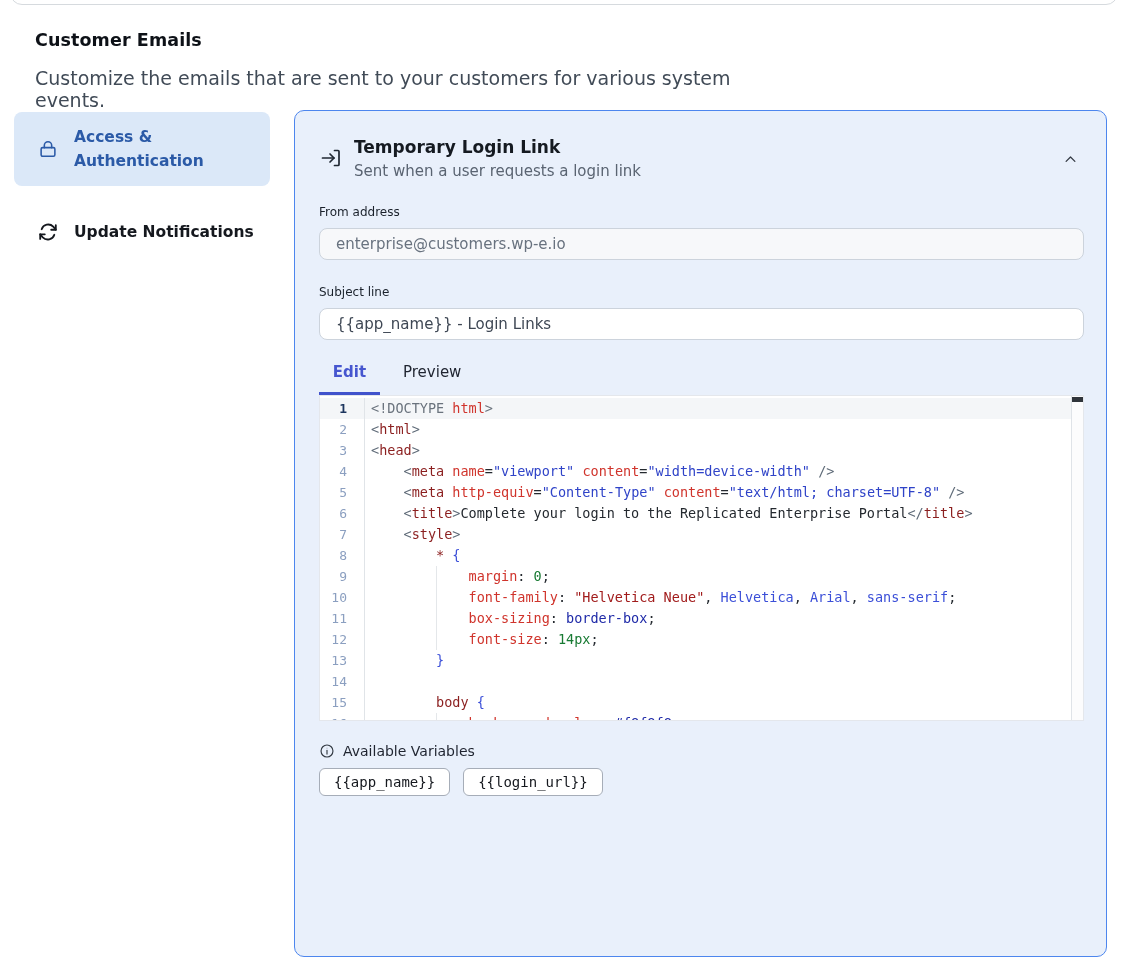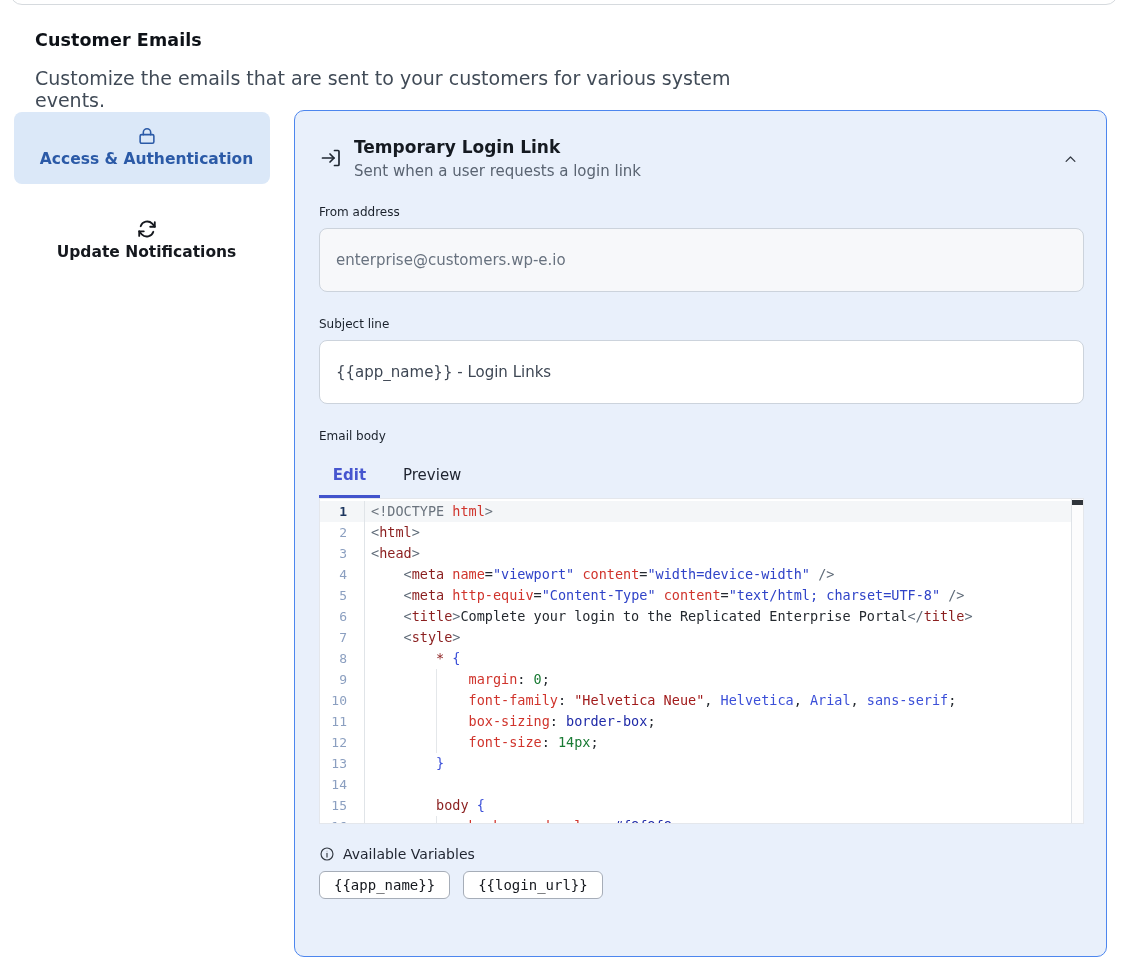--- a/index.html
+++ b/index.html
@@ -9,39 +9,39 @@
   
   .prev-card { position:absolute; top:-22px; left:10px; width:1108px; height:27px;
     border:1px solid #d6dade; border-radius:12px; background:#fff; }
 
   .page-head { position:absolute; left:35px; top:30px; width:700px; }
   .page-title { font-size:17.5px; font-weight:700; color:#0d1117; letter-spacing:.1px; }
   .page-sub { margin-top:17px; font-size:19px; color:#414b57; }
 
   
   .sidebar { position:absolute; left:14px; top:112px; width:256px; }
-  .side-item { display:flex; align-items:center; padding:13px 14px 13px 23px;
-    border-radius:8px; font-size:15.5px; font-weight:600; color:#15181e; cursor:pointer;flex-direction:column; }
+  .side-item { display:flex; align-items:center; gap:15px; padding:13px 14px 13px 23px;
+    border-radius:8px; font-size:15.5px; font-weight:600; color:#15181e; cursor:pointer; }
   .side-item .itm-icon { flex:0 0 22px; height:22px; display:flex; align-items:center; }
   .side-item.active { background:#dbe8f8; color:#2b5aa7; }
   .side-item + .side-item { margin-top:21px; }
   .side-label { line-height:24px; }
 
   
   .panel { position:absolute; left:294px; top:110px; width:813px; height:847px;
     background:#e9f0fb; border:1px solid #4d86ee; border-radius:10px; padding:24px; }
 
   .panel-head { display:flex; align-items:center; }
   .head-icon { margin:5px 11px 0 0; color:#1f2732; }
   .head-title { font-size:17px; font-weight:700; color:#151a21; line-height:24px; }
   .head-sub { font-size:15px; color:#5a6472; margin-top:3px; }
   .collapse-btn { margin-left:auto; margin-top:6px; background:none; border:none; cursor:pointer; color:#333a43; padding:4px; }
 
   .field-label { font-size:12px; color:#1a212b; margin-top:25px; margin-bottom:9px; }
-  .text-input { width:765px; height:64px; border:1px solid #ccd3dc; border-radius:8px;
+  .text-input { width:765px; height:32px; border:1px solid #ccd3dc; border-radius:8px;
     padding:0 16px; font-size:15px; font-family:inherit; background:#fff; color:#3e4754; outline:none; }
   .text-input.readonly { background:#f7f8fa; color:#68727f; }
 
   .tabs { display:flex; margin-top:13px; }
   .tab { position:relative; font-size:15px; color:#1f2430; padding:10px 0 14px; text-align:center; cursor:pointer; background:none; border:none; font-family:inherit; }
   .tab-edit { width:61px; }
   .tab-preview { padding-left:23px; padding-right:23px; }
   .tab.active { color:#4656cf; font-weight:600; }
   .tab.active::after { content:""; position:absolute; left:0; right:0; bottom:0; height:3px; background:#4153cc; }
 
@@ -135,21 +135,20 @@
       </span>
     </button>
   </div>
 
   <div class="field-label">From address</div>
   <input class="text-input readonly" type="text" readonly="" value="enterprise@customers.wp-e.io" style="">
 
   <div class="field-label">Subject line</div>
   <input class="text-input" type="text" value="{{app_name}} - Login Links" style="">
 
-  <div class="field-label">Email body</div>
 
   <div class="tabs">
     <button class="tab tab-edit active">Edit</button>
     <button class="tab tab-preview">Preview</button>
   </div>
 
   <div class="editor" id="code-editor">
     <div class="code-area" id="code-area">
         <div class="cm-line active-line"><span class="gutter-num">1</span><span class="code-text"><span class="tk-meta">&lt;!DOCTYPE </span><span class="tk-red">html</span><span class="tk-meta">&gt;</span></span></div>
         <div class="cm-line"><span class="gutter-num">2</span><span class="code-text"><span class="tk-pun">&lt;</span><span class="tk-tag">html</span><span class="tk-pun">&gt;</span></span></div>

